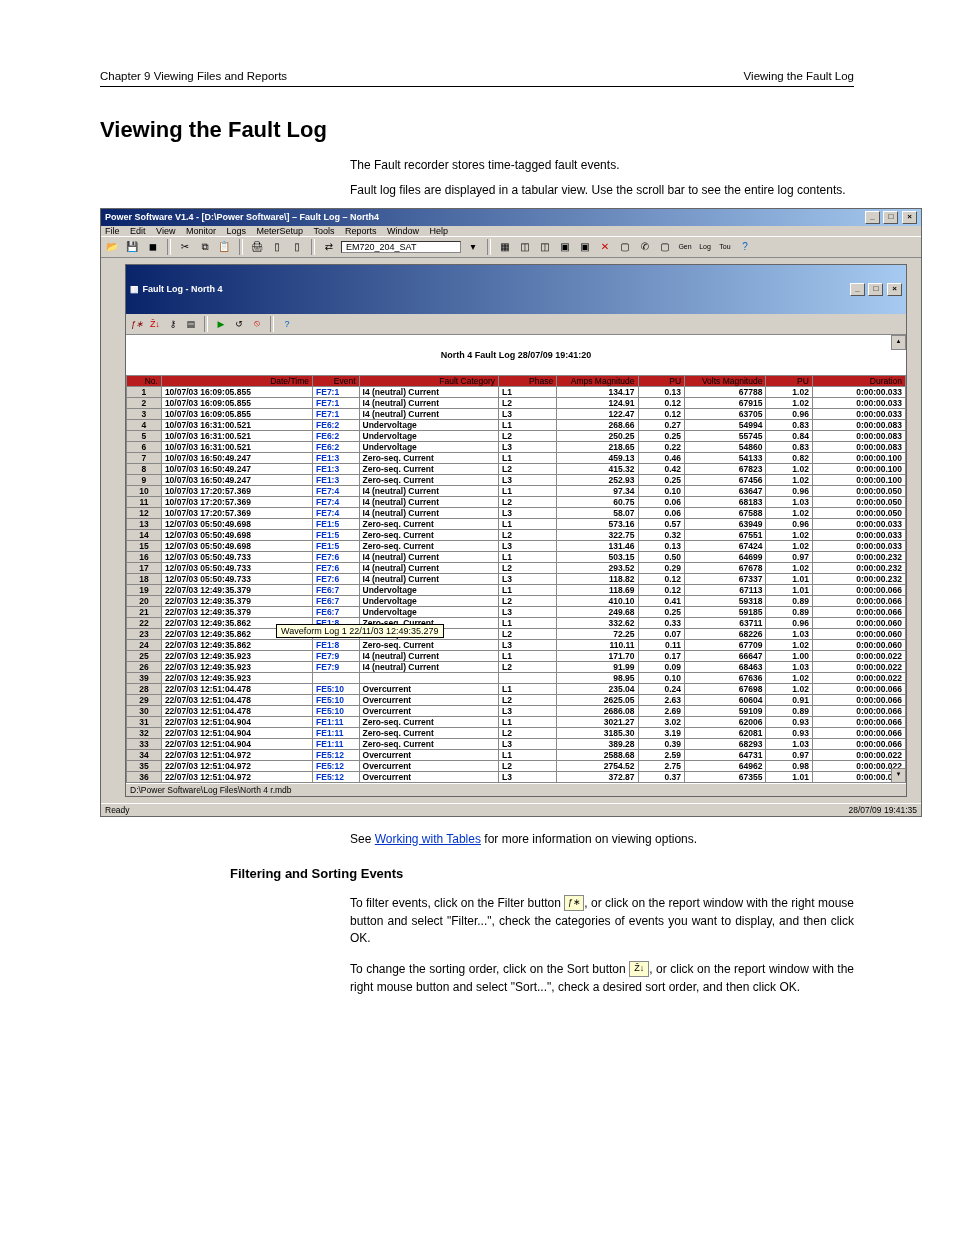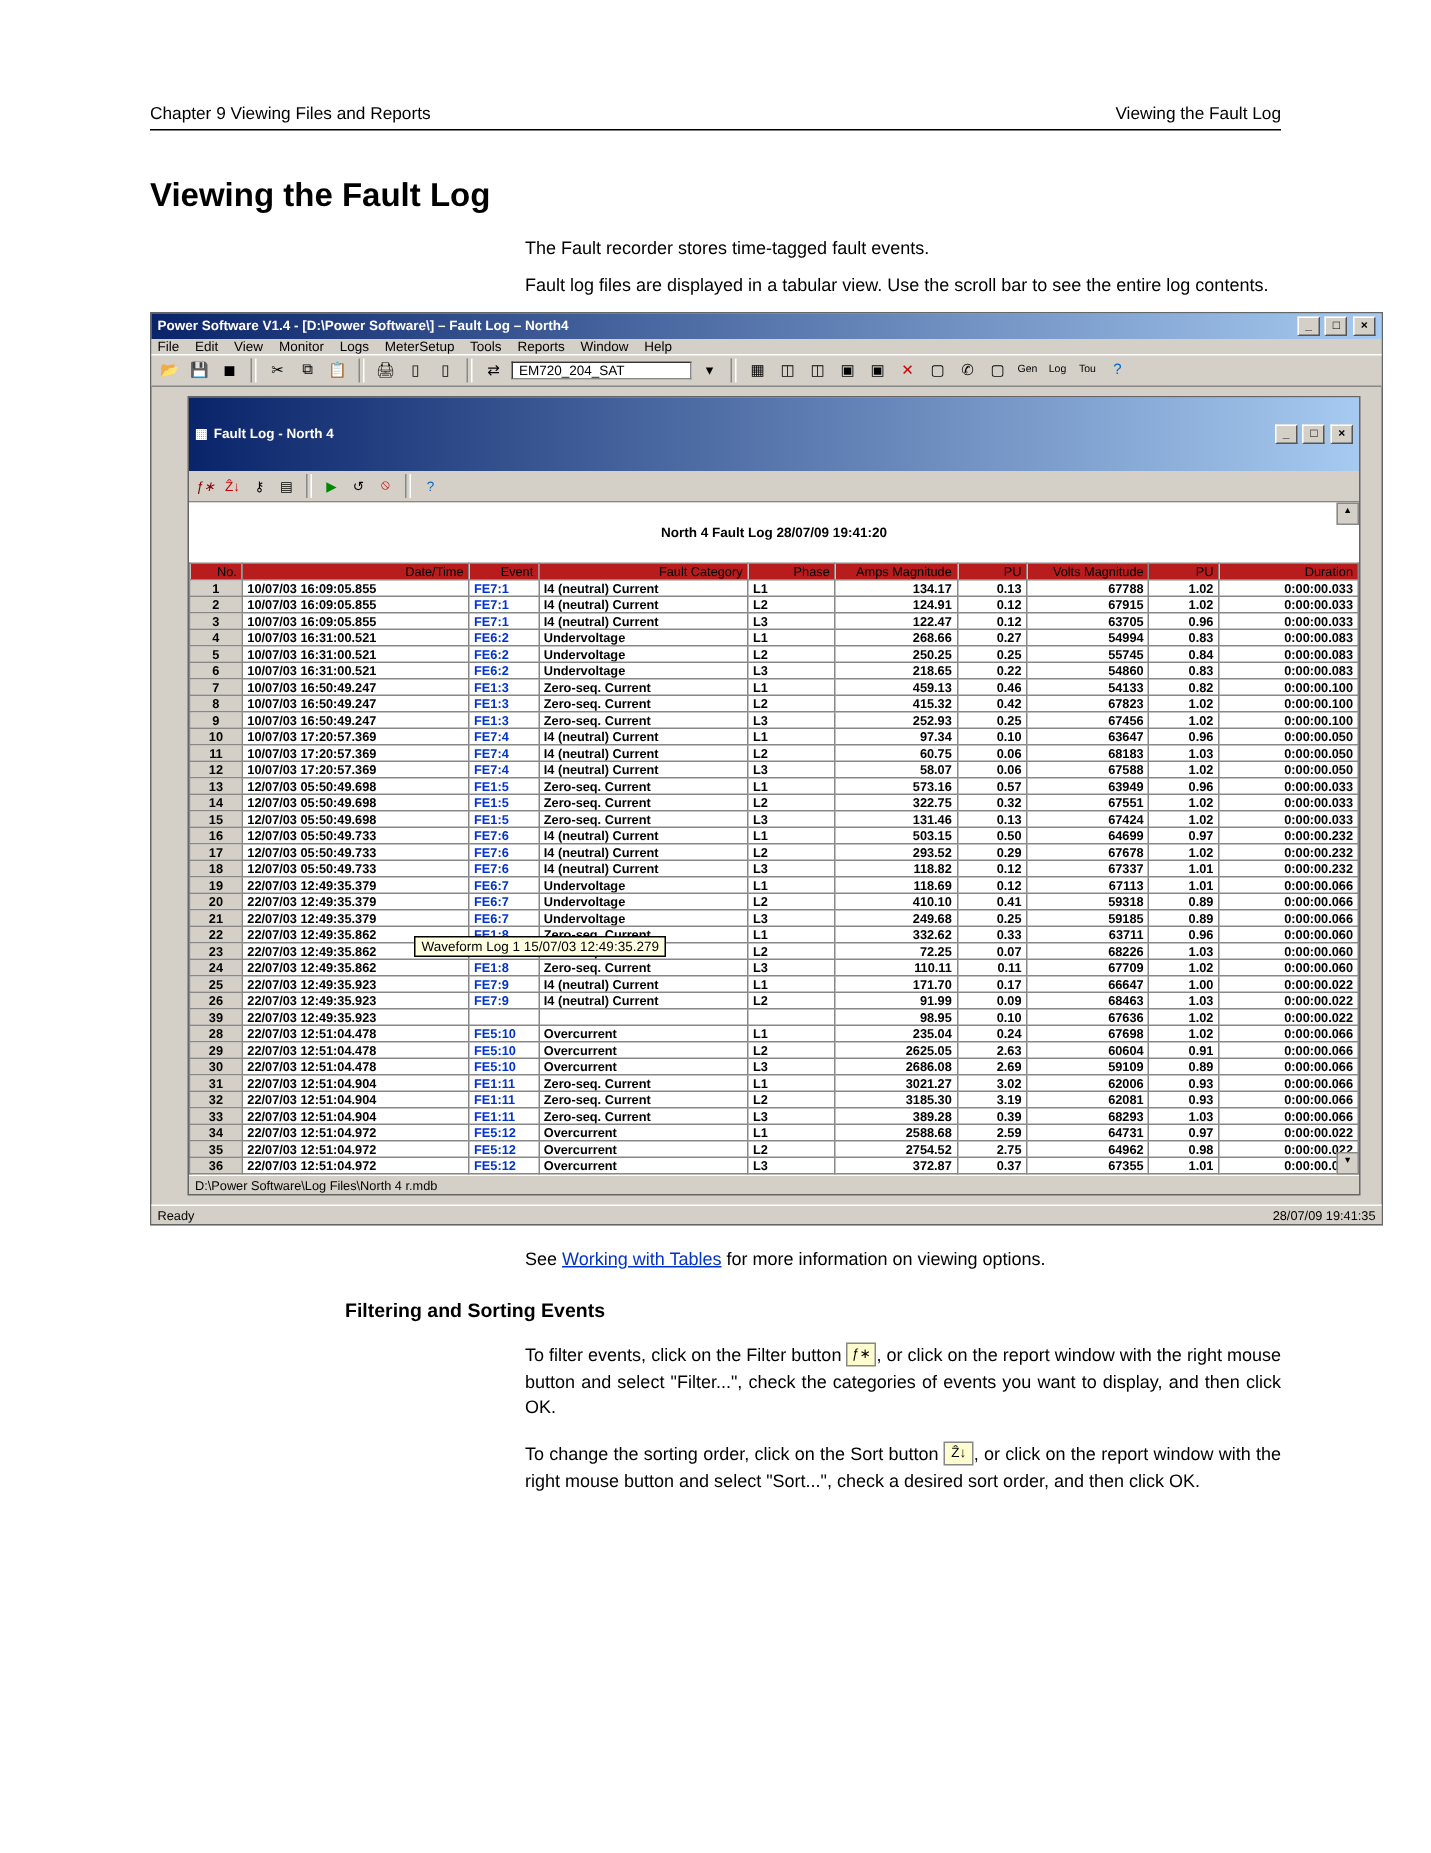--- a/index.html
+++ b/index.html
@@ -741,21 +741,21 @@
                 <td class="b">Overcurrent</td>
                 <td class="b">L3</td>
                 <td class="r">372.87</td>
                 <td class="r">0.37</td>
                 <td class="r">67355</td>
                 <td class="r">1.01</td>
                 <td class="r">0:00:00.022</td>
               </tr>
             </tbody>
         </table>
-        <div class="tooltip-box">Waveform Log 1  15/07/03  12:49:35.279</div>
+        <div class="tooltip-box">Waveform Log 1  22/11/03  12:49:35.279</div>
         <div class="scroll-down" style="bottom:0">▾</div>
       </div>
       <div class="pathbar">D:\Power Software\Log Files\North 4 r.mdb</div>
     </div>
 
     <div class="statusbar">
       <span>Ready</span>
       <span>28/07/09 19:41:35</span>
     </div>
   </div>

